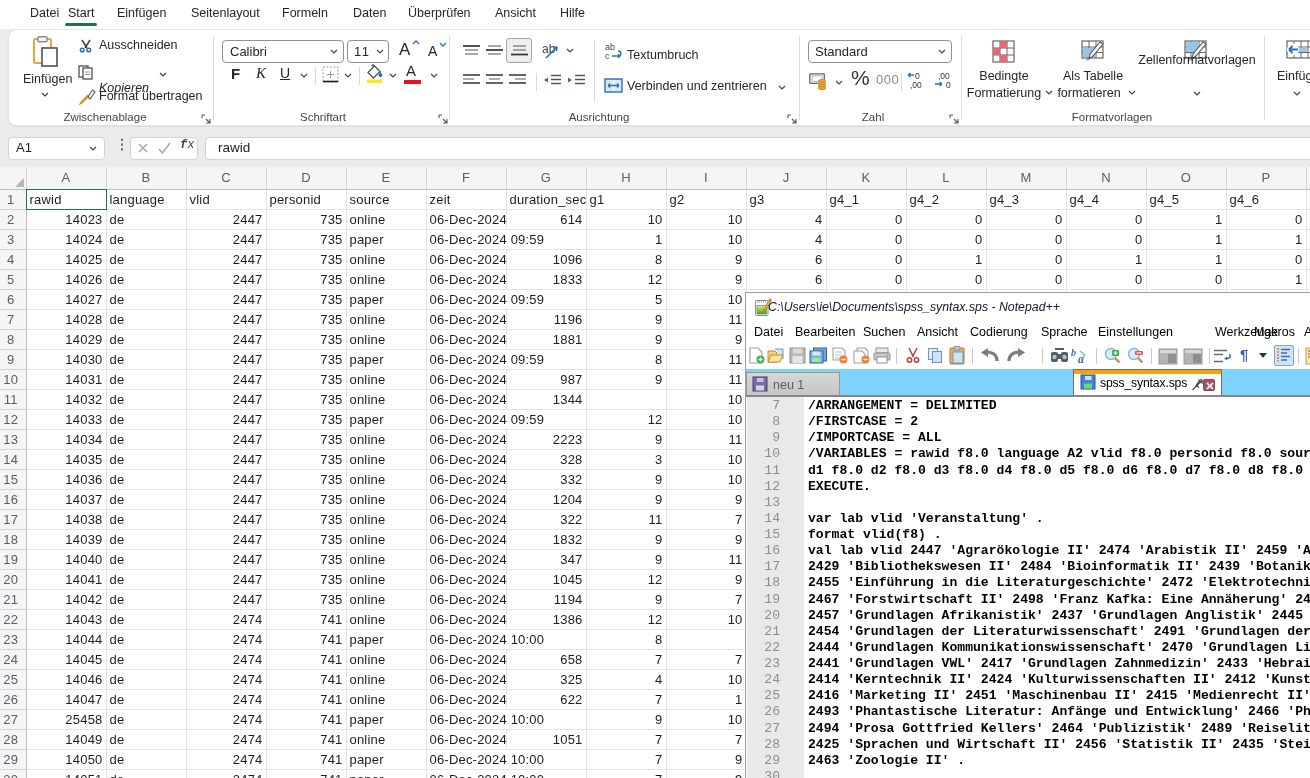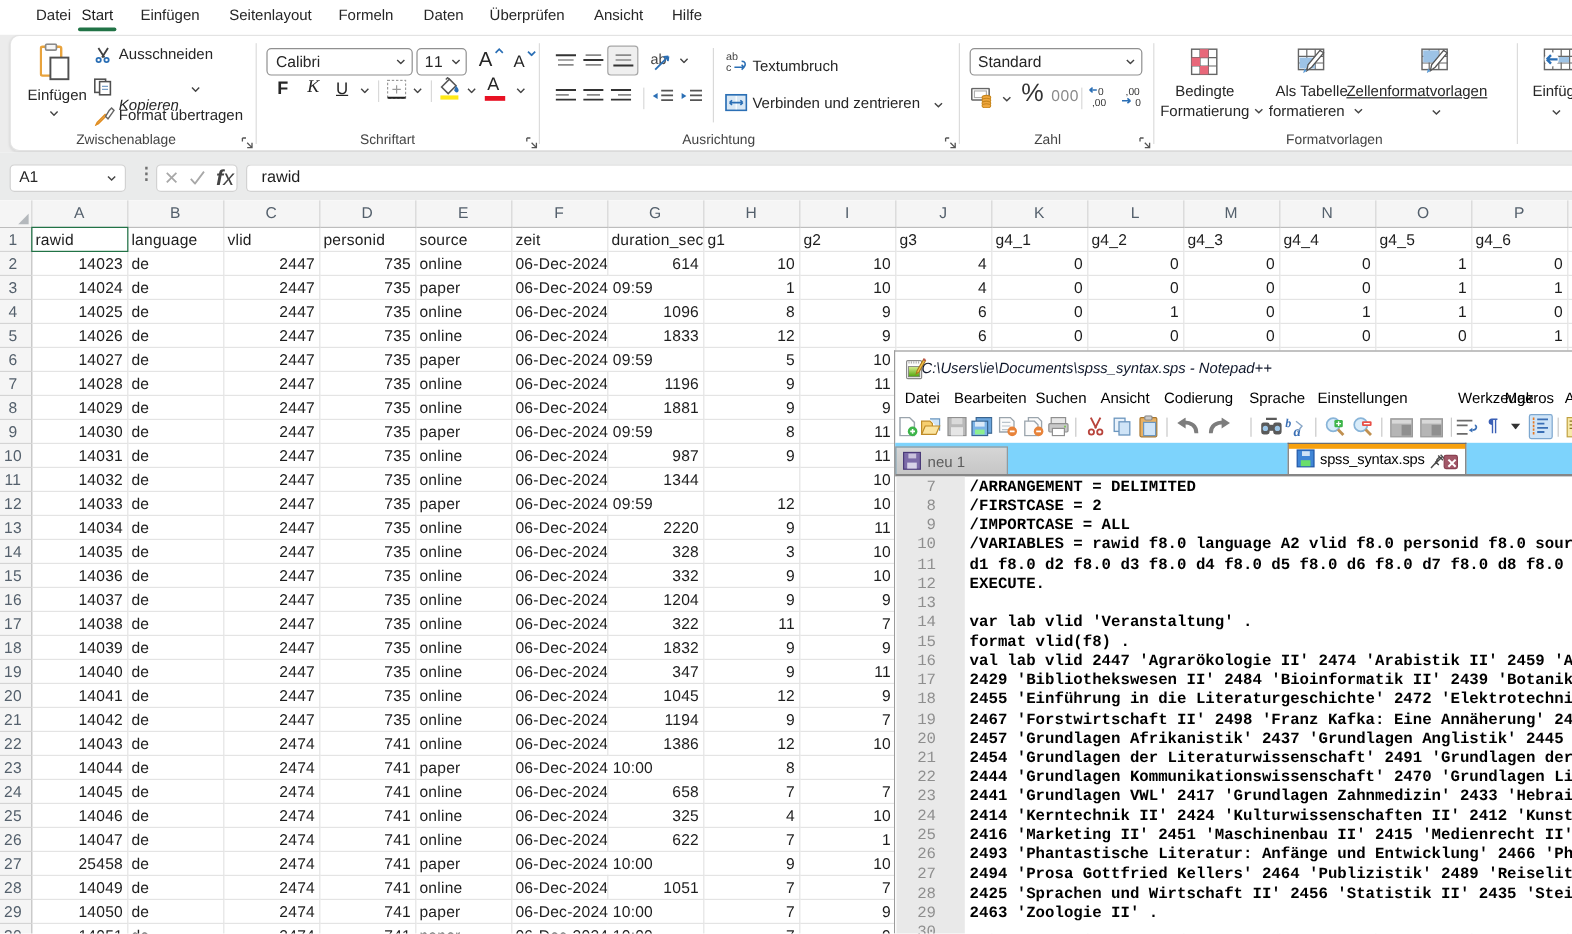--- a/index.html
+++ b/index.html
@@ -270,21 +270,21 @@
 <svg class="chev" style="left:1128px;top:61px;" viewBox="0 0 8 5">
       <path d="M1 1l3 3 3-3" stroke="#444" fill="none" stroke-width="1.2"></path>
     </svg>
 <svg class="abs" style="left:1184px;top:11px;" width="25" height="23" viewBox="0 0 25 23">
  <rect x="1" y="1" width="21" height="17" fill="#fff" stroke="#666" stroke-width="1.2"></rect>
  <path d="M1 7h21M1 12.5h21M7 1v17M15 1v17" stroke="#666" stroke-width="1"></path>
  <rect x="2" y="2" width="13" height="10" fill="#9dc3e6"></rect>
  <path d="M22 4L12 16l-4 3 1-5L19 2z" fill="#fff" stroke="#555" stroke-width="1.1"></path>
  <path d="M8 19l-3 2 1-4z" fill="#5b9bd5"></path>
 </svg>
-<div class="rtext" style="left:1122px;top:40px;width:150px;text-align:left;text-decoration:underline;">Zellenformatvorlagen</div>
+<div class="rtext" style="left:1122px;top:24px;width:150px;text-align:center;">Zellenformatvorlagen</div>
 <svg class="chev" style="left:1193px;top:62px;" viewBox="0 0 8 5">
       <path d="M1 1l3 3 3-3" stroke="#444" fill="none" stroke-width="1.2"></path>
     </svg>
 <div class="glabel" style="left:1047px;width:130px;">Formatvorlagen</div>
 <div class="gsep" style="left:1264px;"></div>
 
 <svg class="abs" style="left:1286px;top:11px;" width="24" height="23" viewBox="0 0 24 23">
  <rect x="1" y="1" width="30" height="17" fill="#fff" stroke="#666" stroke-width="1.2"></rect>
  <path d="M1 7h30M1 12.5h30M8 1v17M15 1v17M22 1v17" stroke="#666" stroke-width="1"></path>
  <rect x="8.5" y="7.5" width="13" height="4.5" fill="#9dc3e6"></rect>
@@ -304,21 +304,21 @@
       <path d="M1 1l3 3 3-3" stroke="#444" fill="none" stroke-width="1.2"></path>
     </svg>
  <div class="abs" style="left:115px;top:9px;font-size:14px;color:#707070;font-weight:700;">⋮</div>
  <div class="fbox" style="left:130px;width:68px;border:1px solid #d2d2d2;"></div>
  <svg class="abs" style="left:137px;top:15px;" width="12" height="12" viewBox="0 0 12 12">
       <path d="M2 2l8 8M10 2l-8 8" stroke="#a8a8a8" stroke-width="1.5"></path>
     </svg>
  <svg class="abs" style="left:158px;top:15px;" width="13" height="12" viewBox="0 0 13 12">
       <path d="M1 7l3.5 4L12 1" stroke="#a8a8a8" stroke-width="1.5" fill="none"></path>
     </svg>
- <div class="abs" style="left:180px;top:11px;font-size:18px;color:#444;font-style:italic;font-family:Liberation Sans, sans-serif;"><b>f</b>x</div>
+ <div class="abs" style="left:180px;top:11px;font-size:12px;color:#444;font-style:italic;font-family:Liberation Mono, monospace;"><b>f</b>x</div>
  <div class="fbox" style="left:205px;width:1105px;border:1px solid #d2d2d2;border-right:none;border-radius:4px 0 0 4px;"></div>
  <div class="abs" style="left:218px;top:13px;font-size:13.5px;color:#1d1d1d;">rawid</div>
 </div>
 
 <div id="sheet">
 <table class="grid">
 <colgroup>
         <col style="width:26px;">
         <col style="width:80px;">
         <col style="width:80px;">
@@ -600,21 +600,21 @@
           <td class="n"></td>
         </tr>
 <tr>
           <td class="rh">13</td>
           <td class="n">14034</td>
           <td class="t">de</td>
           <td class="n">2447</td>
           <td class="n">735</td>
           <td class="t">online</td>
           <td class="t">06-Dec-2024</td>
-          <td class="n">2220</td>
+          <td class="n">2223</td>
           <td class="n">9</td>
           <td class="n">11</td>
           <td class="n"></td>
           <td class="n"></td>
           <td class="n"></td>
           <td class="n"></td>
           <td class="n"></td>
           <td class="n"></td>
           <td class="n"></td>
           <td class="n"></td>

